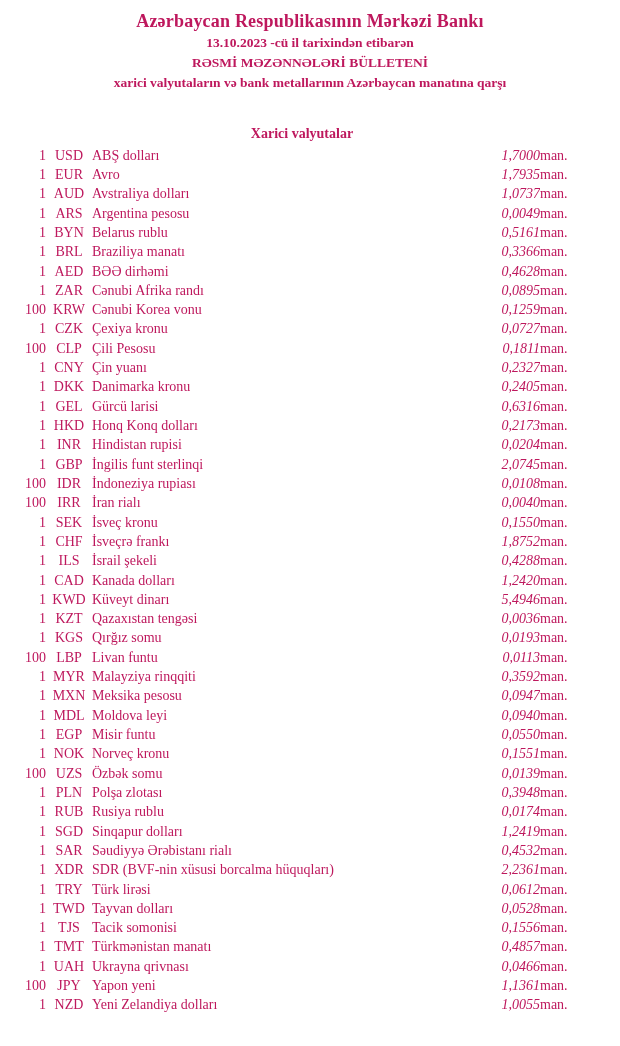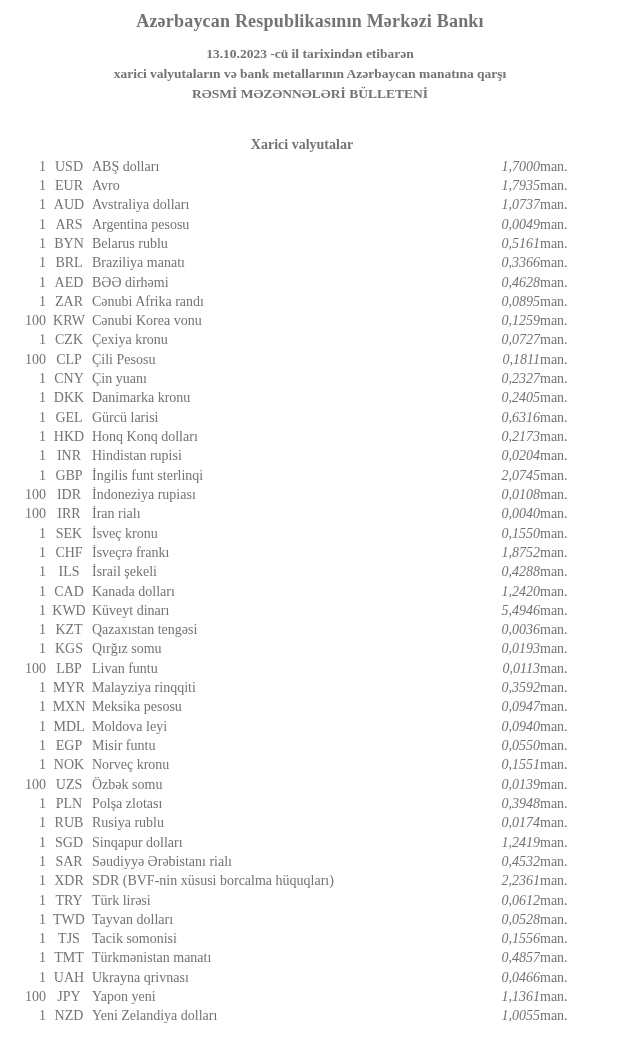--- a/index.html
+++ b/index.html
@@ -26,21 +26,21 @@
     line-height: 23px;
     font-weight: bold;
     letter-spacing: 0.2px;
   }
   .doc-line {
     font-size: 13.5px;
     line-height: 20px;
     font-weight: bold;
   }
   .doc-line.first {
-    margin-top: 11px;
+    margin-top: 0;
   }
   .section-title {
     margin: 33px 16px 0 0;
     text-align: center;
     font-size: 14px;
     line-height: 15px;
     font-weight: bold;
   }
   table.rates {
     width: 620px;
@@ -79,27 +79,27 @@
   }
   td.unit {
     width: 80px;
     text-align: left;
     padding-left: 13px;
   }
 </style>
 </head>
 <body>
 
-<div class="page" style="color: #737373; background: rgb(255, 255, 255);">
+<div class="page" style="color: #be185d; background: rgb(255, 255, 255);">
 
   <header class="doc-header">
     <h1 class="doc-title">Azərbaycan Respublikasının Mərkəzi Bankı</h1>
     <div class="doc-line first">13.10.2023 -cü il tarixindən etibarən</div>
+    <div class="doc-line">RƏSMİ MƏZƏNNƏLƏRİ BÜLLETENİ</div>
     <div class="doc-line">xarici valyutaların və bank metallarının Azərbaycan manatına qarşı</div>
-    <div class="doc-line">RƏSMİ MƏZƏNNƏLƏRİ BÜLLETENİ</div>
   </header>
 
   <h2 class="section-title">Xarici valyutalar</h2>
 
   <table class="rates">
     <colgroup>
       <col style="width:46px">
       <col style="width:46px">
       <col style="width:360px">
       <col style="width:88px">

